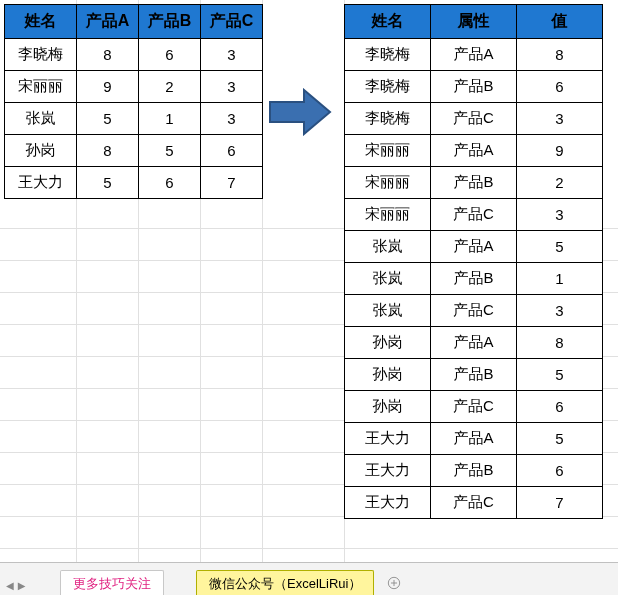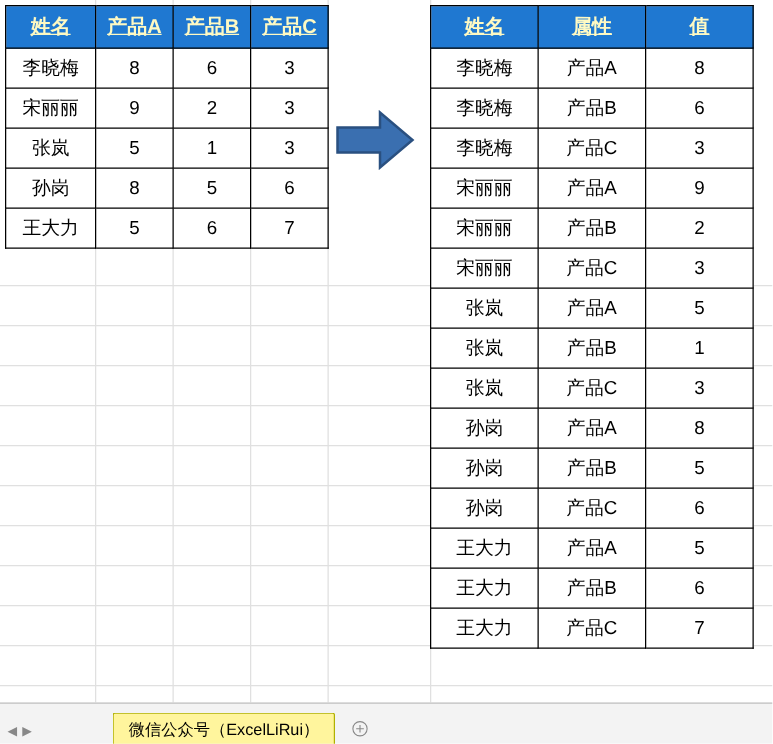--- a/index.html
+++ b/index.html
@@ -33,25 +33,24 @@
   th, td {
     border: 1px solid #000;
     text-align: center;
     vertical-align: middle;
     font-size: 15px;
     padding: 0;
     height: 32px;
   }
   th {
     background: #1f78d1;
-    color: #fef9c3;
+    color: #000000;
     font-weight: bold;
     height: 34px;
     font-size: 16px;
-    text-decoration: underline;
   }
   .left-table { top: 4px; left: 4px; }
   .left-table th, .left-table td { width: 62px; }
   .left-table th:first-child, .left-table td:first-child { width: 72px; }
 
   .right-table { top: 4px; left: 344px; }
   .right-table th, .right-table td { width: 86px; }
 
   .arrow {
     position: absolute;
@@ -267,20 +266,23 @@
         </tr>
     </tbody>
   </table>
 </div>
 
 <div class="tab-bar">
   <div class="tab-scroll">
     <span>◀</span>
     <span>▶</span>
   </div>
+  <div class="tab pink">
+    <span>更多技巧关注</span>
+  </div>
   <div class="tab active">
     <span>微信公众号（ExcelLiRui）</span>
   </div>
   <div class="new-tab">
     <svg viewBox="0 0 16 16">
       <circle cx="8" cy="8" r="6.5" fill="none" stroke="#888" stroke-width="1"></circle>
       <line x1="8" y1="4.5" x2="8" y2="11.5" stroke="#888" stroke-width="1"></line>
       <line x1="4.5" y1="8" x2="11.5" y2="8" stroke="#888" stroke-width="1"></line>
     </svg>
   </div>

